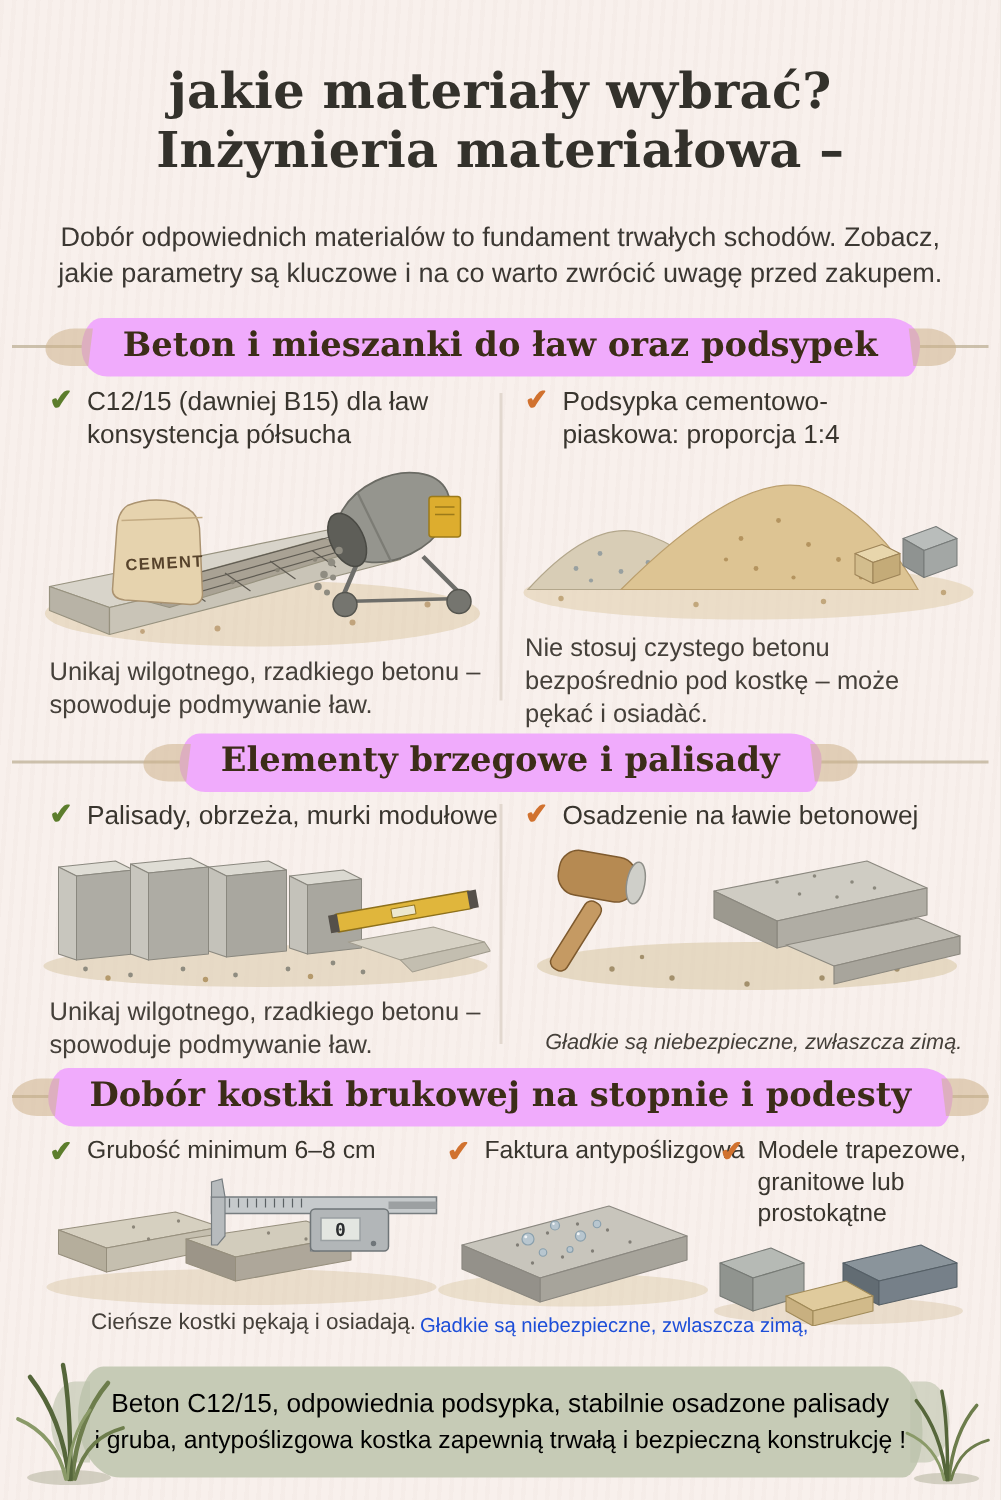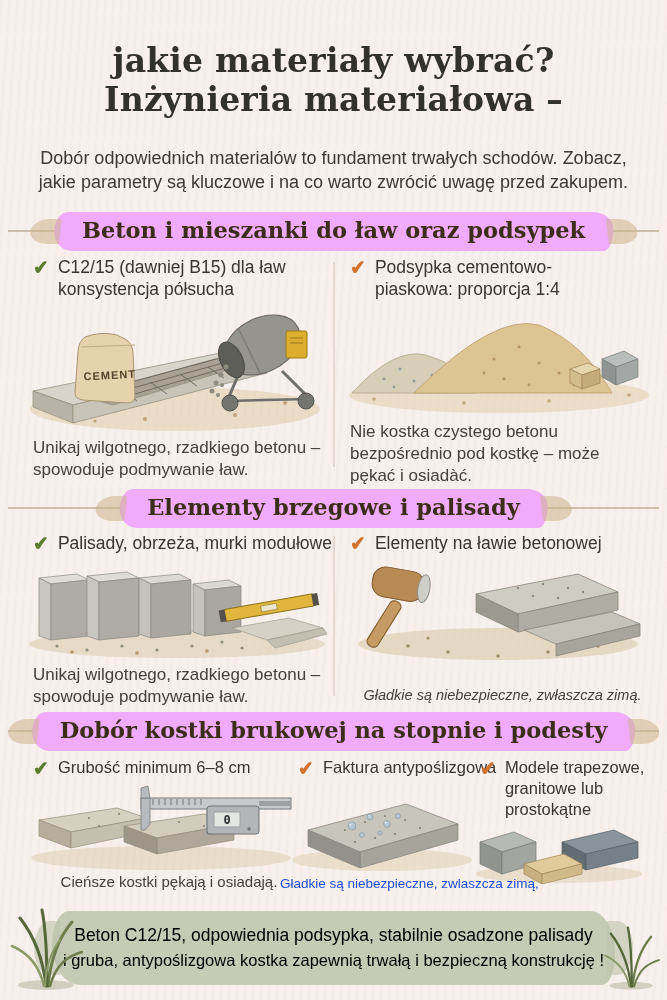--- a/index.html
+++ b/index.html
@@ -206,21 +206,21 @@
         <polygon points="0,10 14,18 14,36 0,28" fill="#8f9391"></polygon>
         <polygon points="14,18 36,10 36,28 14,36" fill="#a3a7a5"></polygon>
       </g>
       <g fill="#b89a6a" opacity="0.8">
           <circle cx="30" cy="100" r="1.8"></circle>
           <circle cx="120" cy="104" r="1.8"></circle>
         <circle cx="205" cy="102" r="1.8"></circle>
           <circle cx="285" cy="96" r="1.8"></circle>
         </g>
     </svg>
-    <div class="caption">Nie kostka czystego betonu bezpośrednio pod kostkę – może pękać i osiadàć.</div>
+    <div class="caption">Nie stosuj czystego betonu bezpośrednio pod kostkę – może pękać i osiadàć.</div>
   </div>
 
   <div class="band-rule rule2"></div>
   <div class="banner banner2">
     <span>Elementy brzegowe i palisady</span>
   </div>
   <div class="vdivider vd2"></div>
 
   <div class="col" id="s2-left">
     <div class="item">
@@ -273,21 +273,21 @@
         <rect x="286" y="44" width="6" height="12" fill="#55504a"></rect>
         <rect x="234" y="47" width="16" height="6" fill="#ece7cf" stroke="#8d701c" stroke-width="0.6"></rect>
       </g>
     </svg>
     <div class="caption">Unikaj wilgotnego, rzadkiego betonu – spowoduje podmywanie ław.</div>
   </div>
 
   <div class="col" id="s2-right">
     <div class="item">
       <span class="check orange">✔</span>
-      <span class="item-text">Elementy na ławie betonowej</span>
+      <span class="item-text">Osadzenie na ławie betonowej</span>
     </div>
     <svg class="illo" width="300" height="104" viewBox="0 0 300 104">
       <ellipse cx="150" cy="86" rx="140" ry="16" fill="#dac9a9" opacity="0.6"></ellipse>
       <g fill="#a3906c">
           <circle cx="60" cy="88" r="1.8"></circle>
           <circle cx="100" cy="94" r="1.8"></circle>
         <circle cx="150" cy="98" r="1.8"></circle>
           <circle cx="200" cy="94" r="1.8"></circle>
           <circle cx="250" cy="88" r="1.8"></circle>
         <circle cx="80" cy="80" r="1.5"></circle>

